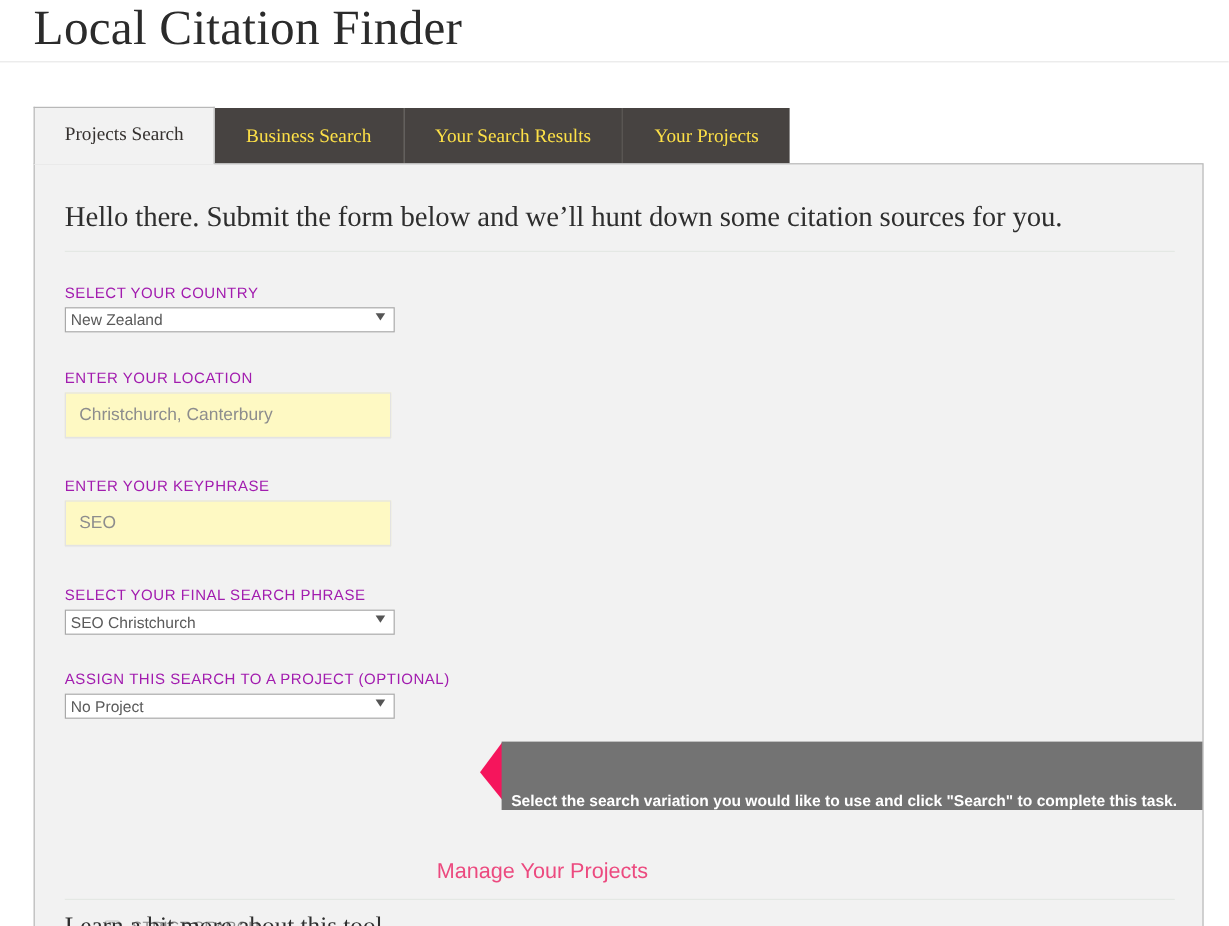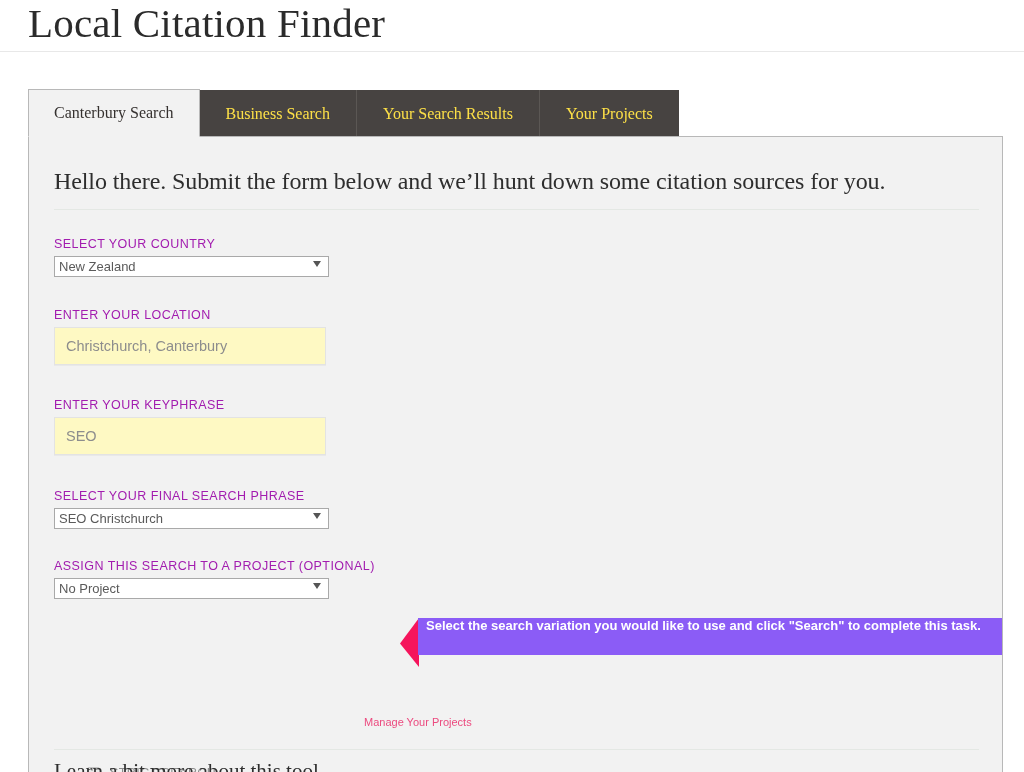--- a/index.html
+++ b/index.html
@@ -145,21 +145,21 @@
     border-radius: 0;
     padding: 12px 11px;
     display: block;
     box-shadow: 0 1px 0 rgba(0,0,0,0.035);
   }
 
   .manage-link {
     position: absolute;
     left: 335px;
     top: 579px;
-    font-size: 11px;
+    font-size: 18px;
     color: #ec4a7f;
     text-decoration: none;
     white-space: nowrap;
     cursor: pointer;
   }
 
   
   .strict-row {
     position: absolute;
     left: 58px;
@@ -189,24 +189,24 @@
     left: 371px;
     top: 481px;
     width: 617px;
     height: 49px;
   }
   .callout-body {
     position: absolute;
     left: 18px;
     top: 0;
     right: 0;
-    height: 37px;
-    background: #8b5cf6;
+    height: 57px;
+    background: #737373;
     display: flex;
-    align-items: flex-start;
+    align-items: flex-end;
   }
   .callout-arrow {
     position: absolute;
     left: 0;
     top: 0;
     width: 19px;
     height: 49px;
     background: #f5155c;
     clip-path: polygon(100% 0, 100% 100%, 0 52%);
   }
@@ -239,21 +239,21 @@
 </style>
 </head>
 <body>
 
 <div class="site-header">
   <div class="site-title">Local Citation Finder</div>
 </div>
 
 <div class="tabs-wrap">
   <div class="tab active">
-    <span>Canterbury Search</span>
+    <span>Projects Search</span>
   </div>
   <div class="tab">
     <span>Business Search</span>
   </div>
   <div class="tab">
     <span>Your Search Results</span>
   </div>
   <div class="tab">
     <span>Your Projects</span>
   </div>

